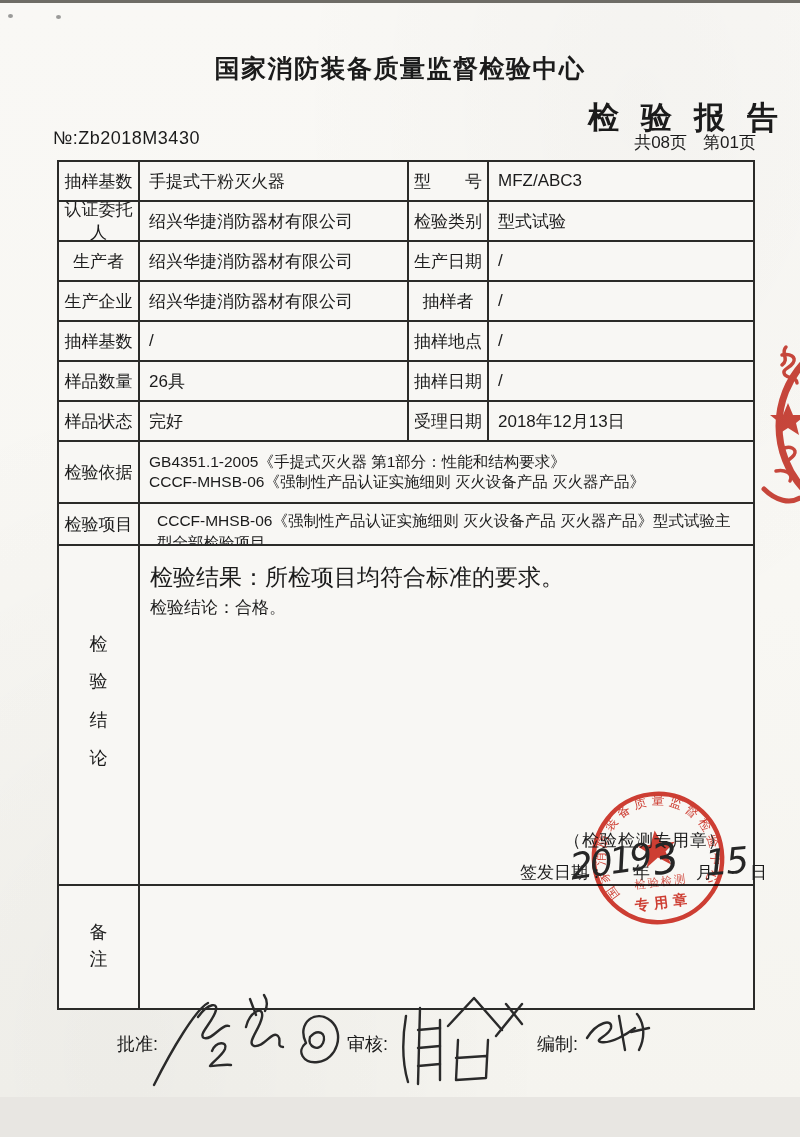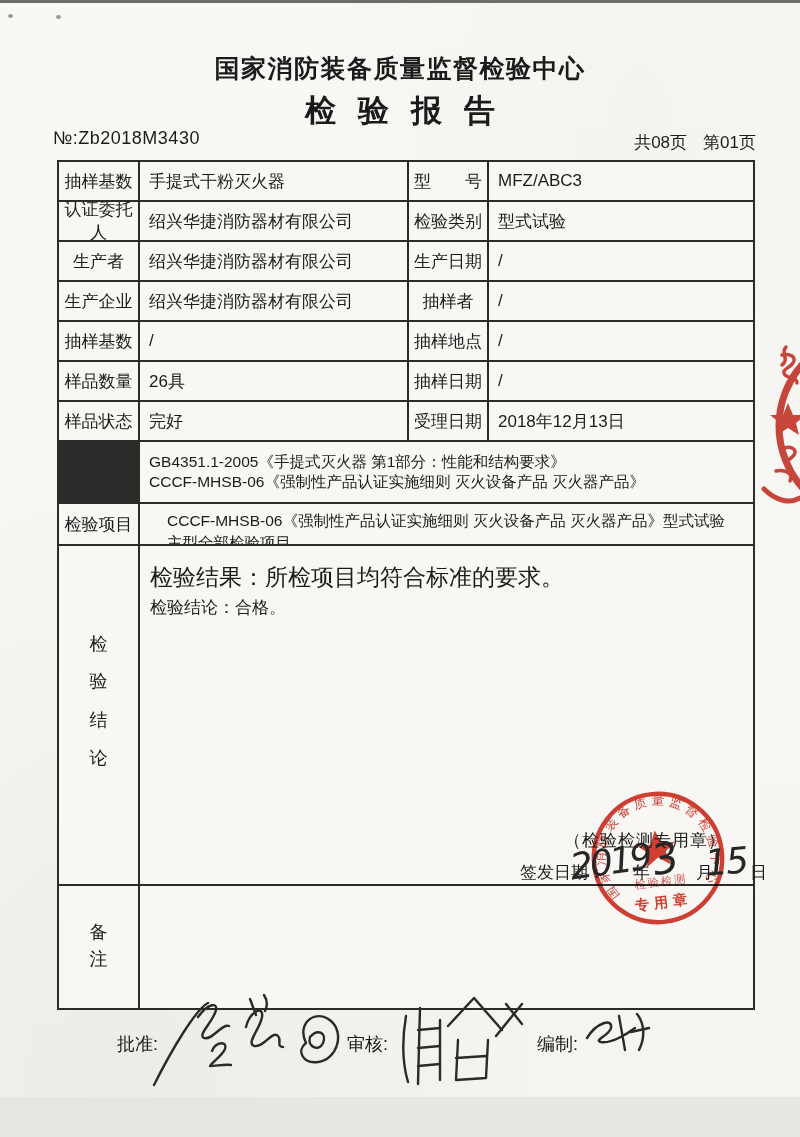--- a/index.html
+++ b/index.html
@@ -10,37 +10,37 @@
       radial-gradient(ellipse at 80% 10%, rgba(0,0,0,0.02), transparent 40%),
       linear-gradient(180deg,#f9f8f5 0%,#f8f7f3 55%,#f5f4ef 100%);
     font-family:"Liberation Sans","DejaVu Sans",sans-serif;
     color:#1b1b1b;
   }
   .scan-edge-top { position:absolute; top:0; left:0; width:100%; height:3px; background:#6e6c66; }
   .speck { position:absolute; width:5px; height:4px; background:#4c4c4c; border-radius:50%; opacity:.55; }
 
   .org-title { position:absolute; top:52px; left:0; width:100%; text-align:center;
     font-size:25px; font-weight:700; letter-spacing:1.5px; }
-  .report-title { position:absolute; top:90px; left:0; width:100%; text-align:center;
+  .report-title { position:absolute; top:97px; left:0; width:100%; text-align:right;
     font-size:31px; font-weight:700; letter-spacing:22px; text-indent:22px; }
   .doc-no { position:absolute; left:53px; top:128px; font-size:18px; letter-spacing:.5px; }
   .page-count { position:absolute; right:44px; top:131px; font-size:17px; display:flex; gap:16px; }
 
   .tbl { position:absolute; left:57px; top:160px;
     display:grid;
     grid-template-columns:79px 267px 78px 264px;
     grid-template-rows:repeat(7,38px) 60px 40px 338px 122px;
     gap:2px; padding:2px; background:#2b2b29; }
   .cell { background:#f8f7f4; display:flex; align-items:center; font-size:17px; overflow:hidden; }
   .lab { justify-content:center; text-align:center; }
   .val { padding:12px 9px; }
   .span3 { grid-column:2 / 5; }
   .multiline { flex-direction:column; align-items:flex-start; justify-content:center;
     padding:2px 9px; font-size:15.5px; line-height:20px; }
-  .itemscell { display:block; padding:6px 27px; font-size:15.5px; line-height:22px; }
+  .itemscell { display:block; padding:6px 17px; font-size:15.5px; line-height:22px; }
   .vertcell { justify-content:center; }
   .vert { writing-mode:vertical-lr; text-orientation:upright; font-size:18px; font-weight:400; }
   .vert-concl { letter-spacing:38px; transform:translateY(-19px); }
   .vert-remark { letter-spacing:26px; transform:translateY(-13px); }
   .conclcell { display:block; position:relative; }
   .result-line { position:absolute; left:10px; top:16px; font-size:23px; }
   .verdict-line { position:absolute; left:10px; top:50px; font-size:17px; }
 
   .stamp-note { position:absolute; left:564px; top:829px; font-size:17px; letter-spacing:1px; z-index:5; }
   .issue-label { position:absolute; left:520px; top:861px; font-size:17px; z-index:5; }
@@ -113,20 +113,21 @@
     <div class="cell lab">样品数量</div>
     <div class="cell val">26具</div>
     <div class="cell lab">抽样日期</div>
     <div class="cell val">/</div>
 
     <div class="cell lab">样品状态</div>
     <div class="cell val">完好</div>
     <div class="cell lab">受理日期</div>
     <div class="cell val">2018年12月13日</div>
 
+    <div class="cell lab">检验依据</div>
     <div class="cell span3 multiline">
       <div>GB4351.1-2005《手提式灭火器 第1部分：性能和结构要求》</div>
       <div>CCCF-MHSB-06《强制性产品认证实施细则 灭火设备产品 灭火器产品》</div>
     </div>
 
     <div class="cell lab">检验项目</div>
     <div class="cell span3 itemscell">CCCF-MHSB-06《强制性产品认证实施细则 灭火设备产品 灭火器产品》型式试验主型全部检验项目</div>
 
     <div class="cell vertcell">
       <span class="vert vert-concl">检验结论</span>

